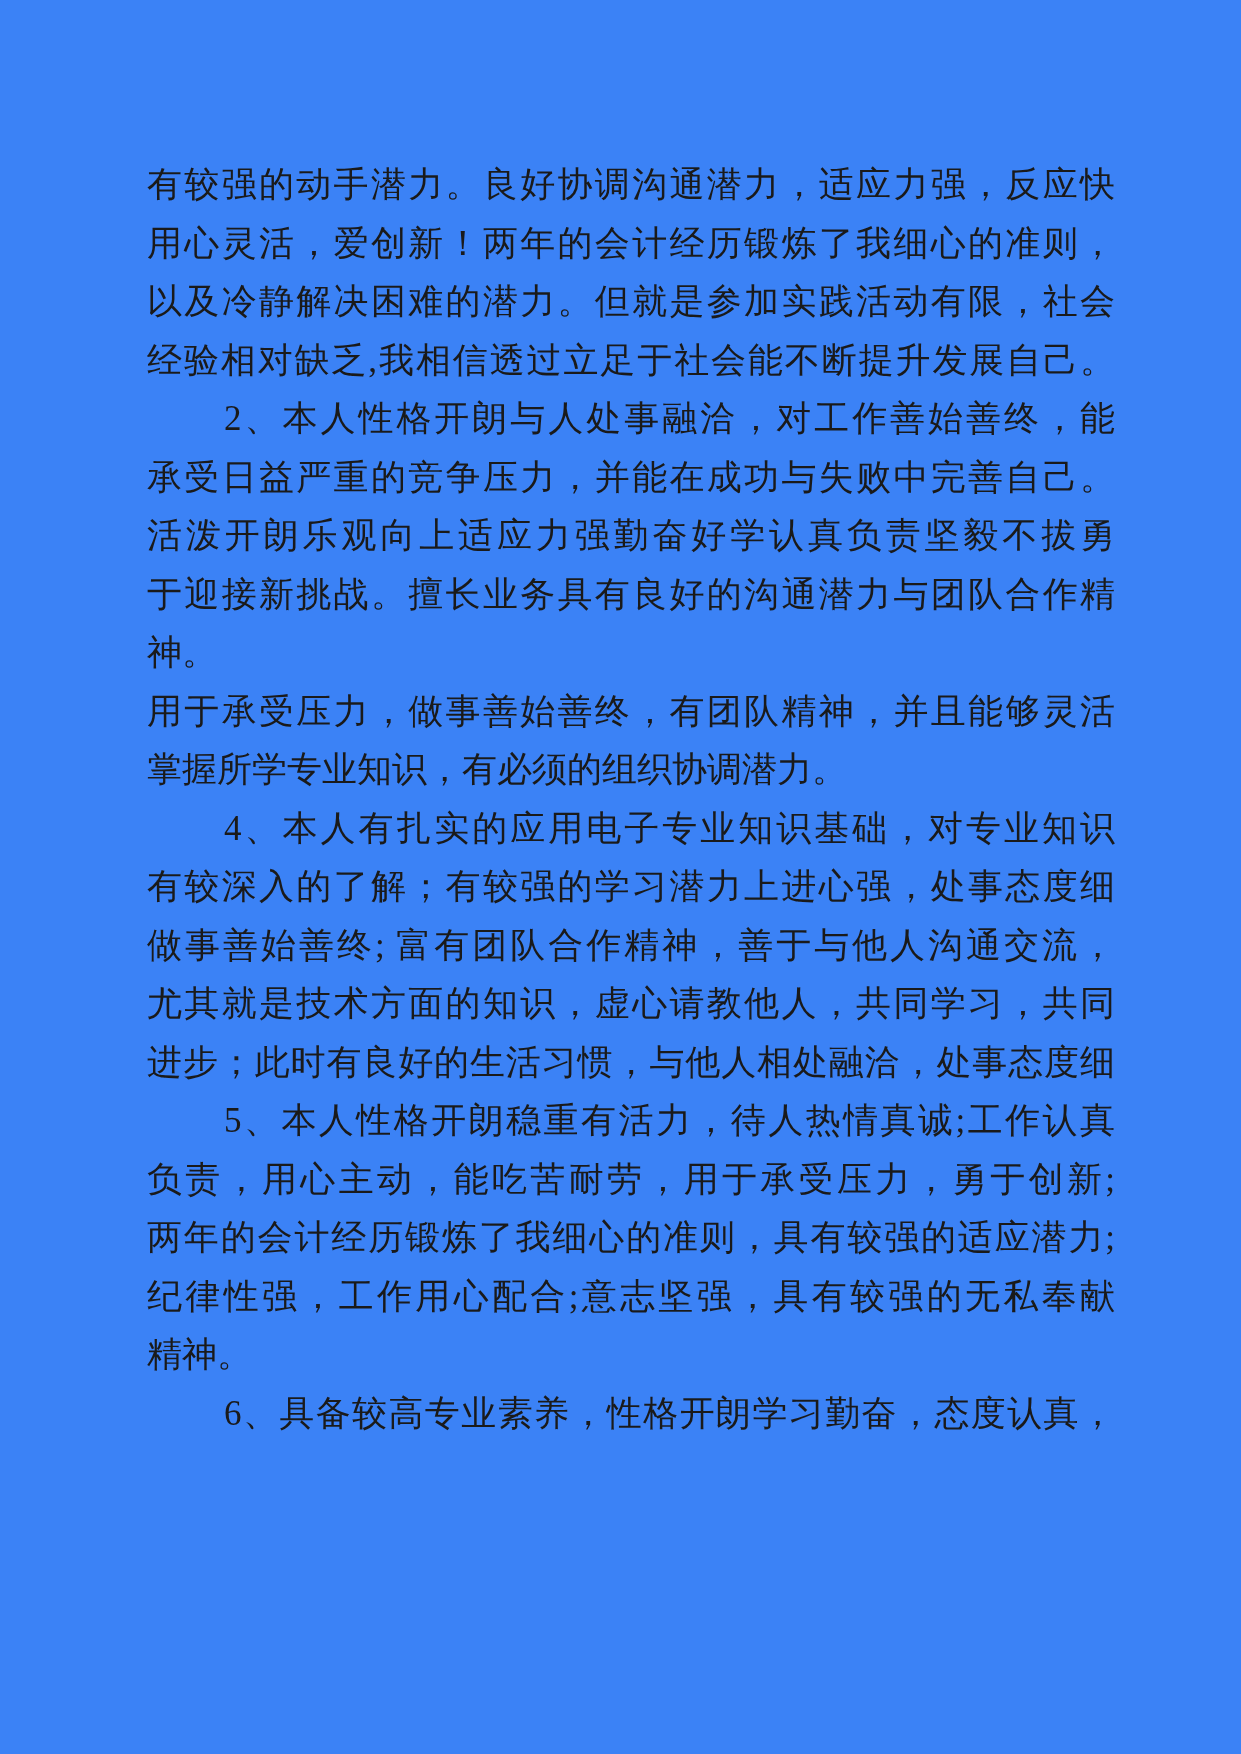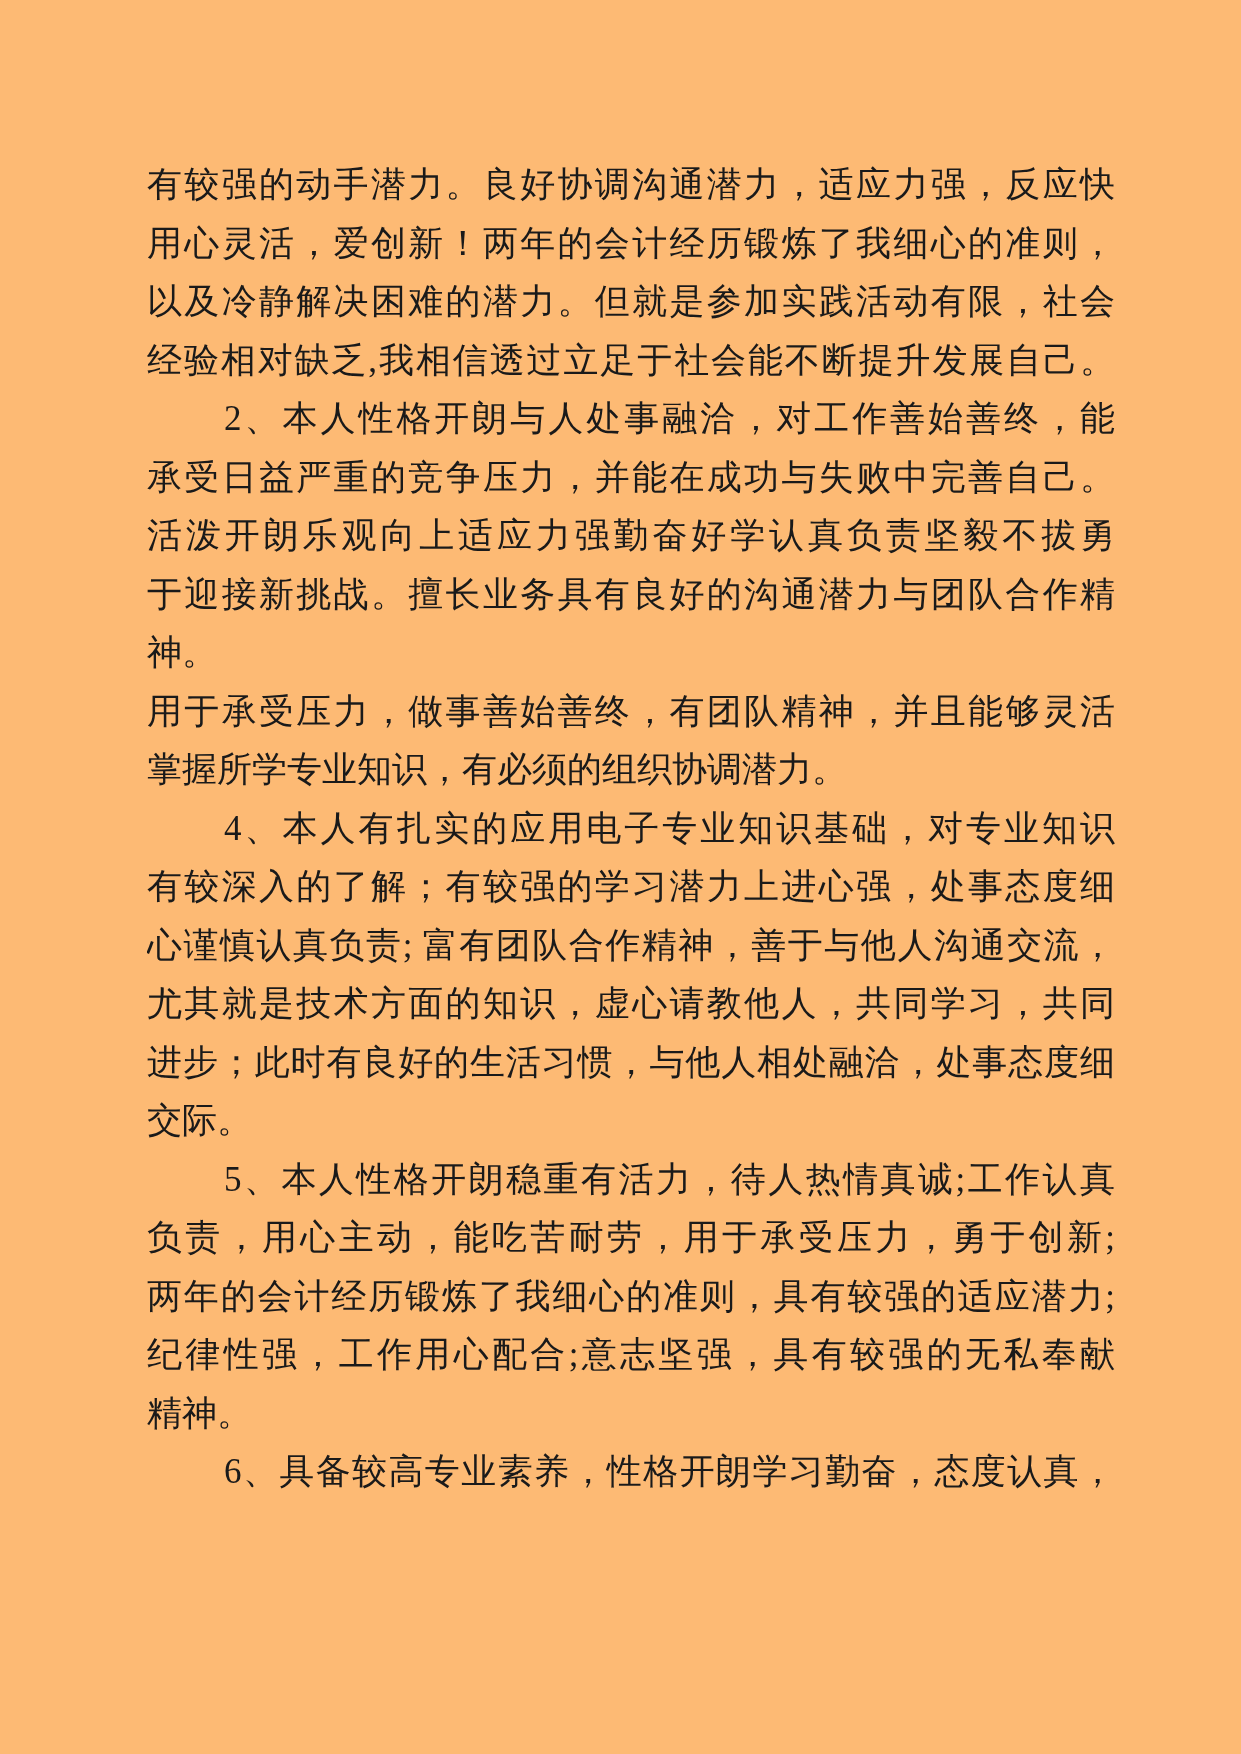--- a/index.html
+++ b/index.html
@@ -40,21 +40,21 @@
     text-align-last: justify;
     text-justify: inter-character;
   }
   .line.indent {
     text-indent: 77px;
   }
 </style>
 </head>
 <body>
 
-<div class="page" style="background: #fdba74;">
+<div class="page" style="background: #3b82f6;">
   <div class="text-block" id="text-block" style="color: rgb(26, 26, 26);">
       <div class="para">
         <div class="line justify">有较强的动手潜力。良好协调沟通潜力，适应力强，反应快</div>
         <div class="line justify">用心灵活，爱创新！两年的会计经历锻炼了我细心的准则，</div>
         <div class="line justify">以及冷静解决困难的潜力。但就是参加实践活动有限，社会</div>
         <div class="line justify">经验相对缺乏,我相信透过立足于社会能不断提升发展自己。</div>
       </div>
       <div class="para">
         <div class="line justify indent">2、本人性格开朗与人处事融洽，对工作善始善终，能</div>
         <div class="line justify">承受日益严重的竞争压力，并能在成功与失败中完善自己。</div>
@@ -62,24 +62,23 @@
         <div class="line justify">于迎接新挑战。擅长业务具有良好的沟通潜力与团队合作精</div>
         <div class="line">神。</div>
       </div>
       <div class="para">
         <div class="line justify">用于承受压力，做事善始善终，有团队精神，并且能够灵活</div>
         <div class="line">掌握所学专业知识，有必须的组织协调潜力。</div>
       </div>
       <div class="para">
         <div class="line justify indent">4、本人有扎实的应用电子专业知识基础，对专业知识</div>
         <div class="line justify">有较深入的了解；有较强的学习潜力上进心强，处事态度细</div>
-        <div class="line justify">心谨慎认真负责; 富有团队合作精神，善于与他人沟通交流，</div>
+        <div class="line justify">做事善始善终; 富有团队合作精神，善于与他人沟通交流，</div>
         <div class="line justify">尤其就是技术方面的知识，虚心请教他人，共同学习，共同</div>
         <div class="line justify">进步；此时有良好的生活习惯，与他人相处融洽，处事态度细</div>
-        <div class="line">交际。</div>
       </div>
       <div class="para">
         <div class="line justify indent">5、本人性格开朗稳重有活力，待人热情真诚;工作认真</div>
         <div class="line justify">负责，用心主动，能吃苦耐劳，用于承受压力，勇于创新;</div>
         <div class="line justify">两年的会计经历锻炼了我细心的准则，具有较强的适应潜力;</div>
         <div class="line justify">纪律性强，工作用心配合;意志坚强，具有较强的无私奉献</div>
         <div class="line">精神。</div>
       </div>
       <div class="para">
         <div class="line justify indent">6、具备较高专业素养，性格开朗学习勤奋，态度认真，</div>

